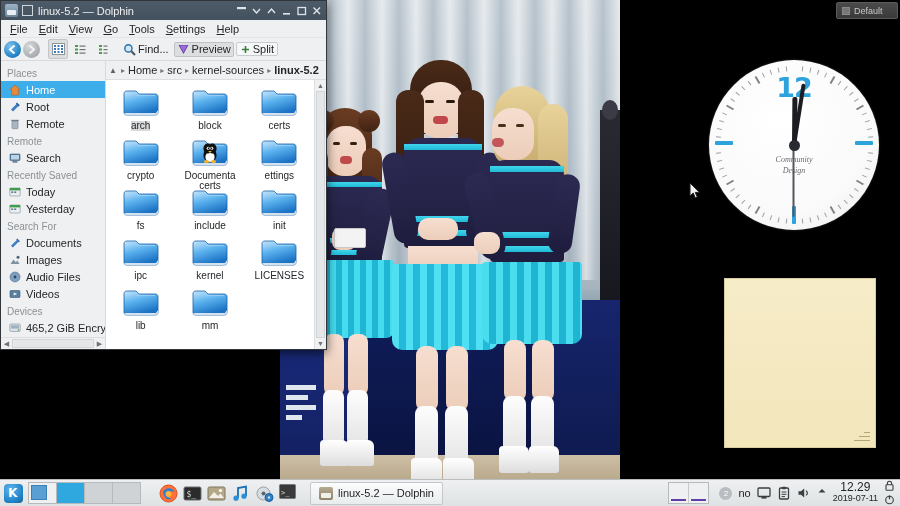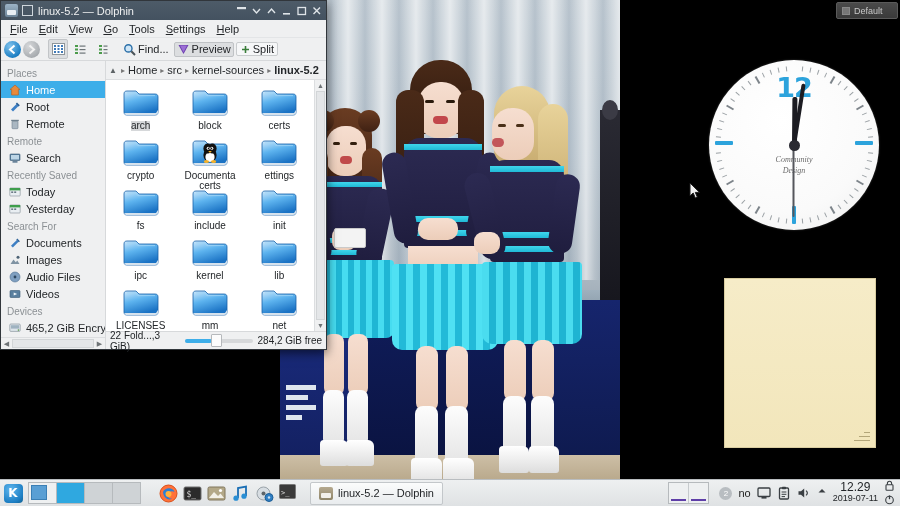--- a/index.html
+++ b/index.html
@@ -895,82 +895,58 @@
                       <linearGradient id="fgn" x1="0" y1="0" x2="0.4" y2="1">
                         <stop offset="0" stop-color="#cfe8fb"></stop>
                         <stop offset="0.45" stop-color="#5eb4ef"></stop>
                         <stop offset="1" stop-color="#1a72c4"></stop>
                       </linearGradient>
                     </defs>
                     <path d="M2,8 C2,6 3,5 5,5 L14,5 L17,8 L33,8 C35,8 36,9 36,11 L36,26 C36,28 35,29 33,29 L5,29 C3,29 2,28 2,26 Z" fill="url(#fgn)" stroke="#1661a8" stroke-width="0.8"></path>
                     <path d="M4,27 L34,27 L36,24 L36,26.5 C36,28 35,29 33,29 L5,29 C3.6,29 2.6,28.3 2.2,27.2 Z" fill="#dfe8ef" opacity="0.95"></path>
                     <path d="M5,7 L13.4,7 L16,9.6 L33,9.6" fill="none" stroke="#9fd3f5" stroke-width="1" opacity=".8"></path>
                   </svg></span>
+                <span class="flabel">LICENSES</span>
+              </div>
+              <div class="fitem">
+                <span><svg width="38" height="32" viewBox="0 0 38 32">
+                    <defs>
+                      <linearGradient id="fgn" x1="0" y1="0" x2="0.4" y2="1">
+                        <stop offset="0" stop-color="#cfe8fb"></stop>
+                        <stop offset="0.45" stop-color="#5eb4ef"></stop>
+                        <stop offset="1" stop-color="#1a72c4"></stop>
+                      </linearGradient>
+                    </defs>
+                    <path d="M2,8 C2,6 3,5 5,5 L14,5 L17,8 L33,8 C35,8 36,9 36,11 L36,26 C36,28 35,29 33,29 L5,29 C3,29 2,28 2,26 Z" fill="url(#fgn)" stroke="#1661a8" stroke-width="0.8"></path>
+                    <path d="M4,27 L34,27 L36,24 L36,26.5 C36,28 35,29 33,29 L5,29 C3.6,29 2.6,28.3 2.2,27.2 Z" fill="#dfe8ef" opacity="0.95"></path>
+                    <path d="M5,7 L13.4,7 L16,9.6 L33,9.6" fill="none" stroke="#9fd3f5" stroke-width="1" opacity=".8"></path>
+                  </svg></span>
                 <span class="flabel">lib</span>
               </div>
               <div class="fitem">
                 <span><svg width="38" height="32" viewBox="0 0 38 32">
                     <defs>
                       <linearGradient id="fgn" x1="0" y1="0" x2="0.4" y2="1">
                         <stop offset="0" stop-color="#cfe8fb"></stop>
                         <stop offset="0.45" stop-color="#5eb4ef"></stop>
                         <stop offset="1" stop-color="#1a72c4"></stop>
                       </linearGradient>
                     </defs>
                     <path d="M2,8 C2,6 3,5 5,5 L14,5 L17,8 L33,8 C35,8 36,9 36,11 L36,26 C36,28 35,29 33,29 L5,29 C3,29 2,28 2,26 Z" fill="url(#fgn)" stroke="#1661a8" stroke-width="0.8"></path>
                     <path d="M4,27 L34,27 L36,24 L36,26.5 C36,28 35,29 33,29 L5,29 C3.6,29 2.6,28.3 2.2,27.2 Z" fill="#dfe8ef" opacity="0.95"></path>
                     <path d="M5,7 L13.4,7 L16,9.6 L33,9.6" fill="none" stroke="#9fd3f5" stroke-width="1" opacity=".8"></path>
                   </svg></span>
-                <span class="flabel">LICENSES</span>
-              </div>
-              <div class="fitem">
-                <span><svg width="38" height="32" viewBox="0 0 38 32">
-                    <defs>
-                      <linearGradient id="fgn" x1="0" y1="0" x2="0.4" y2="1">
-                        <stop offset="0" stop-color="#cfe8fb"></stop>
-                        <stop offset="0.45" stop-color="#5eb4ef"></stop>
-                        <stop offset="1" stop-color="#1a72c4"></stop>
-                      </linearGradient>
-                    </defs>
-                    <path d="M2,8 C2,6 3,5 5,5 L14,5 L17,8 L33,8 C35,8 36,9 36,11 L36,26 C36,28 35,29 33,29 L5,29 C3,29 2,28 2,26 Z" fill="url(#fgn)" stroke="#1661a8" stroke-width="0.8"></path>
-                    <path d="M4,27 L34,27 L36,24 L36,26.5 C36,28 35,29 33,29 L5,29 C3.6,29 2.6,28.3 2.2,27.2 Z" fill="#dfe8ef" opacity="0.95"></path>
-                    <path d="M5,7 L13.4,7 L16,9.6 L33,9.6" fill="none" stroke="#9fd3f5" stroke-width="1" opacity=".8"></path>
-                  </svg></span>
                 <span class="flabel">mm</span>
-              </div>
-              <div class="fitem">
-                <span><svg width="38" height="32" viewBox="0 0 38 32">
-                    <defs>
-                      <linearGradient id="fgn" x1="0" y1="0" x2="0.4" y2="1">
-                        <stop offset="0" stop-color="#cfe8fb"></stop>
-                        <stop offset="0.45" stop-color="#5eb4ef"></stop>
-                        <stop offset="1" stop-color="#1a72c4"></stop>
-                      </linearGradient>
-                    </defs>
-                    <path d="M2,8 C2,6 3,5 5,5 L14,5 L17,8 L33,8 C35,8 36,9 36,11 L36,26 C36,28 35,29 33,29 L5,29 C3,29 2,28 2,26 Z" fill="url(#fgn)" stroke="#1661a8" stroke-width="0.8"></path>
-                    <path d="M4,27 L34,27 L36,24 L36,26.5 C36,28 35,29 33,29 L5,29 C3.6,29 2.6,28.3 2.2,27.2 Z" fill="#dfe8ef" opacity="0.95"></path>
-                    <path d="M5,7 L13.4,7 L16,9.6 L33,9.6" fill="none" stroke="#9fd3f5" stroke-width="1" opacity=".8"></path>
-                  </svg></span>
-                <span class="flabel">net</span>
               </div>
             </div>
           <div id="vscroll">
             <span class="vs-arrow">▲</span>
             <span class="vs-track"></span>
             <span class="vs-arrow">▼</span>
           </div>
-        </div>
-        <div id="statusbar">
-          <span>22 Fold...,3 GiB)</span>
-          <span class="zoomslider">
-            <span class="zs-track"></span>
-            <span class="zs-fill" style="width: 26.6px;"></span>
-            <span class="zs-knob" style="left: 25.6px;"></span>
-          </span>
-          <span class="sb-free">284,2 GiB free</span>
         </div>
       </div>
     </div>
   </div>
 
   <div id="taskbar">
     <div id="kmenu">
       <span class="kgear">K</span>
     </div>
     <div id="pager">

